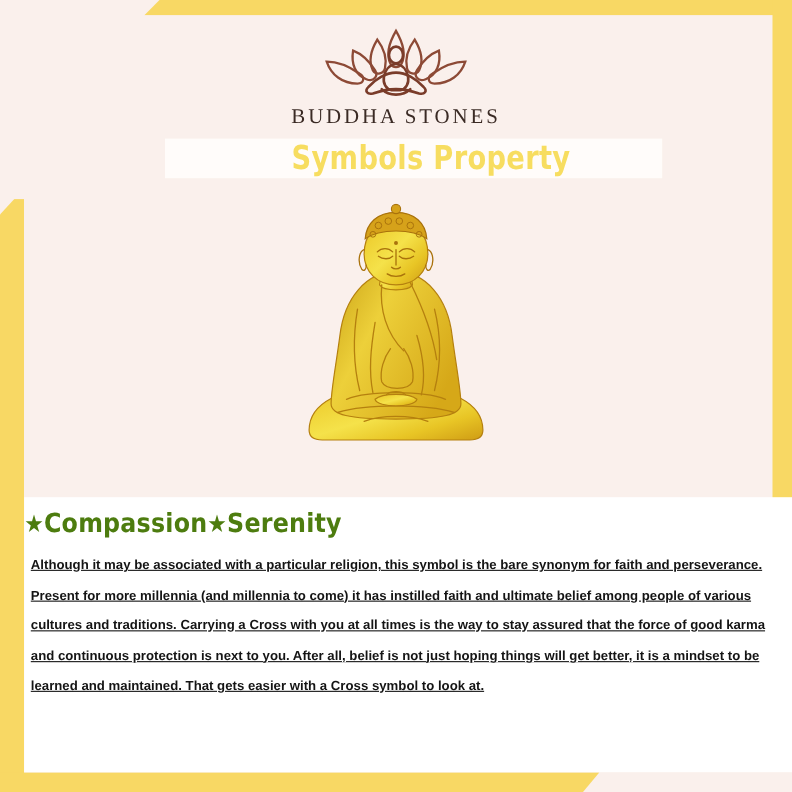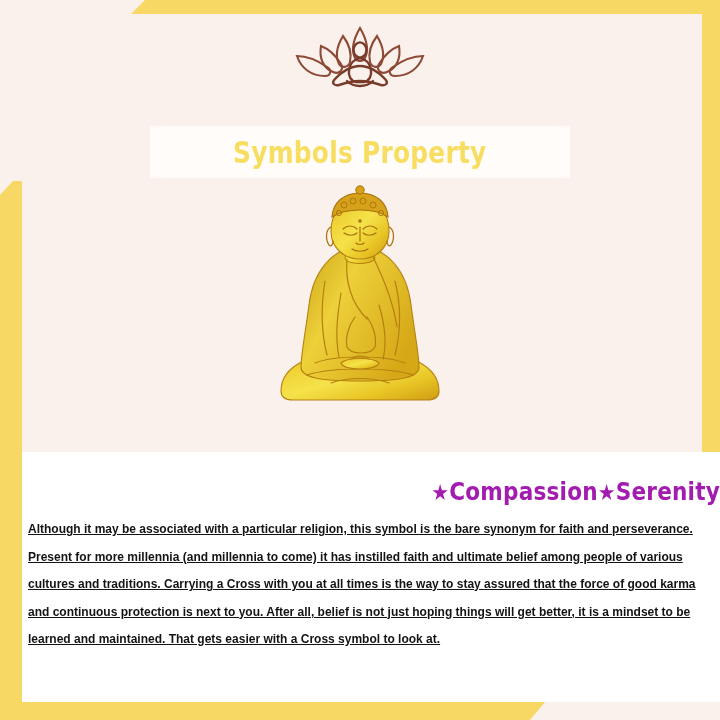--- a/index.html
+++ b/index.html
@@ -65,25 +65,26 @@
     font-family: "Liberation Serif", serif;
     font-size: 19px;
     letter-spacing: 2.6px;
     color: #3a2a24;
   }
 
   
   .title-banner {
     position: absolute;
     left: 150px; top: 126px;
-    width: 420px; height: 52px;
+    width: 420px; height: 36px;
     background: #fffcfa;
     display: flex;
     align-items: center;
     justify-content: center;
+    padding-left: 32px;
   }
   .title-text {
     font-family: "Liberation Sans Narrow", "DejaVu Sans Condensed", "Liberation Sans", sans-serif;
     font-size: 30px;
     font-weight: bold;
     color: #f7dd60;
     letter-spacing: 0.3px;
     transform: scaleX(0.92);
   }
 
@@ -116,26 +117,26 @@
   }
 
   
   .content-card {
     position: absolute;
     left: 22px; top: 452px;
     width: 698px; height: 250px;
     background: #ffffff;
   }
   .subtitle {
-    margin: 26px 0 0 0;
-    text-align: right;
+    margin: 10px 0 0 0;
+    text-align: left;
     font-family: "Liberation Sans Narrow", "DejaVu Sans Condensed", "Liberation Sans", sans-serif;
     font-size: 24px;
     font-weight: bold;
-    color: #a21caf;
+    color: #4d7c0f;
     letter-spacing: 0.2px;
   }
   .subtitle .star { font-size: 22px; }
   .body-copy {
     margin: 10px 8px 0 6px;
     font-size: 12px;
     font-weight: bold;
     line-height: 27.5px;
     color: #141414;
     text-align: left;
@@ -165,20 +166,21 @@
           <path d="M158 34 C154 46 144 54 130 54 C124 54 123 48 128 45 C138 38 148 34 158 34 Z"></path>
         </g>
         <g fill="none" stroke="#7a3c2a" stroke-width="2.4" stroke-linecap="round" stroke-linejoin="round">
           <ellipse cx="95" cy="28" rx="6.4" ry="7.6"></ellipse>
           <path d="M95 36 C89 37 85 42 84 48 C83 54 86 59 91 60 L99 60 C104 59 107 54 106 48 C105 42 101 37 95 36 Z"></path>
           <path d="M95 44 C86 44 76 50 70 57 C66 61 69 64 74 63 C80 61 87 59 95 59 C103 59 110 61 116 63 C121 64 124 61 120 57 C114 50 104 44 95 44 Z"></path>
           <path d="M82 59 C86 63 91 64 95 64 C99 64 104 63 108 59"></path>
         </g>
       </svg>
     </span>
+    <div class="brand-name">BUDDHA STONES</div>
   </div>
 
   <div class="title-banner">
     <span class="title-text">Symbols Property</span>
   </div>
 
   <div class="buddha-stage">
     <svg class="buddha-svg" width="210" height="222" viewBox="0 0 210 222" aria-hidden="true">
       <defs>
         <linearGradient id="gold" x1="0" y1="0" x2="1" y2="1">

